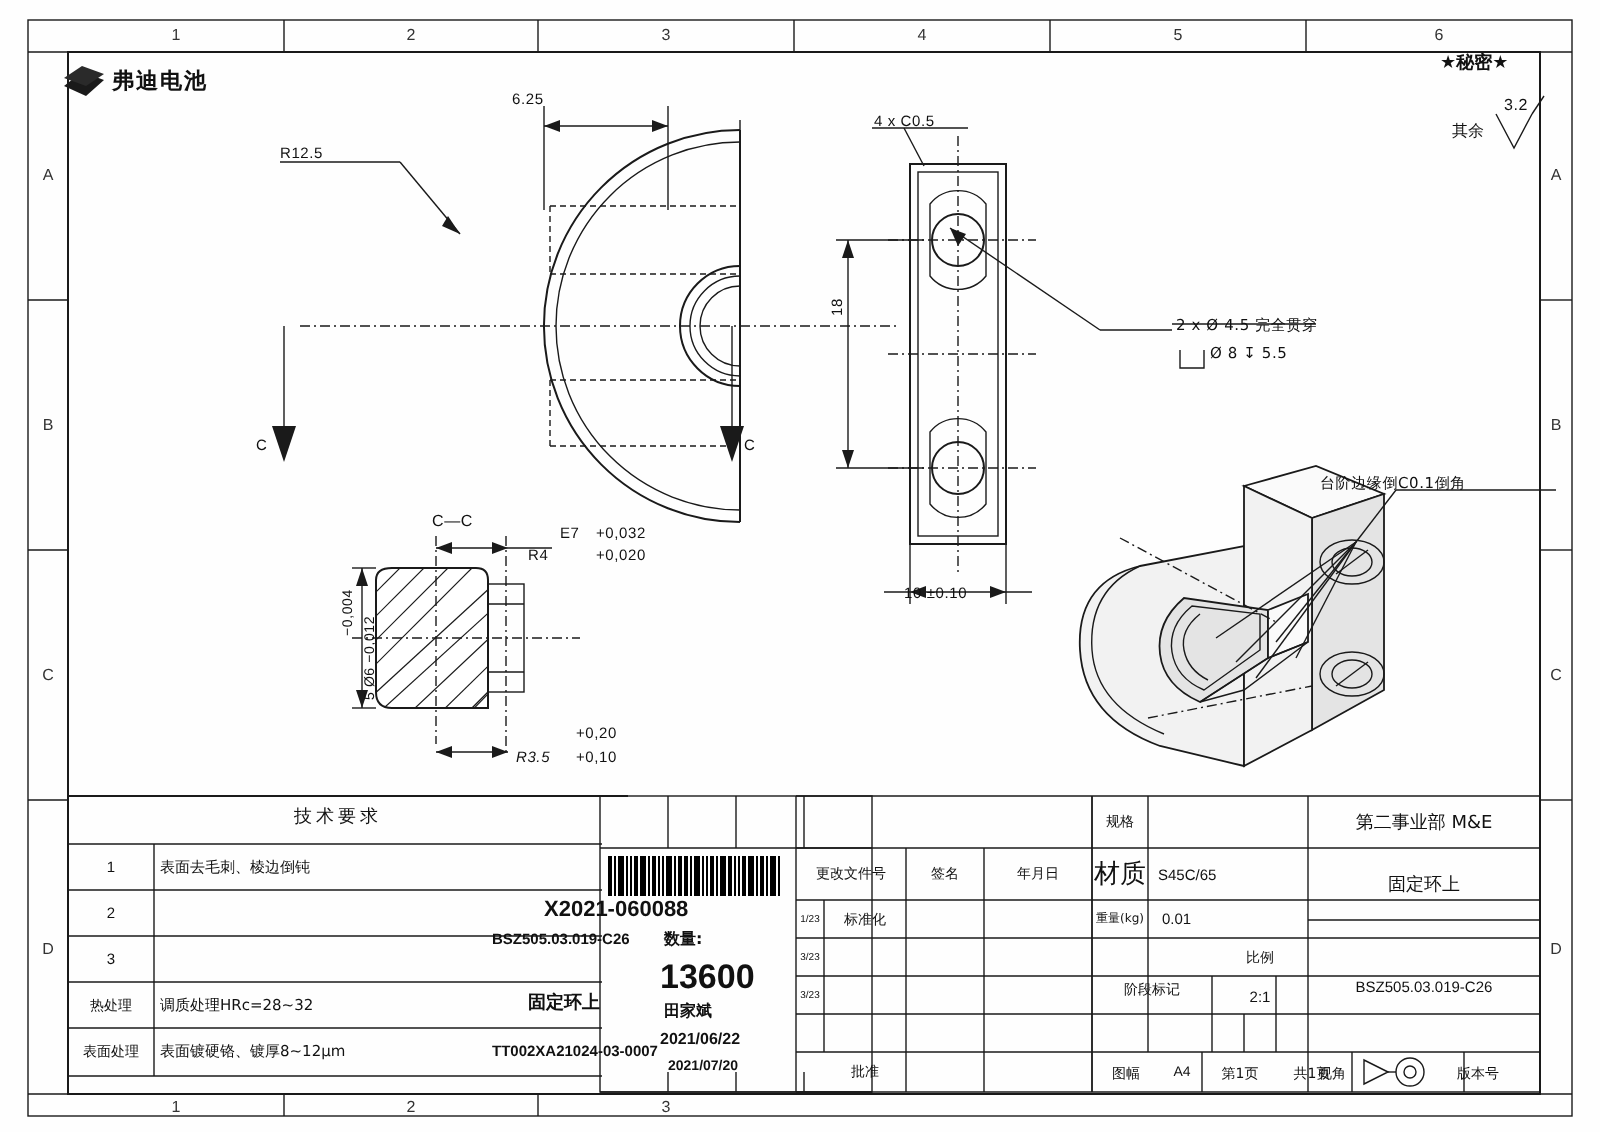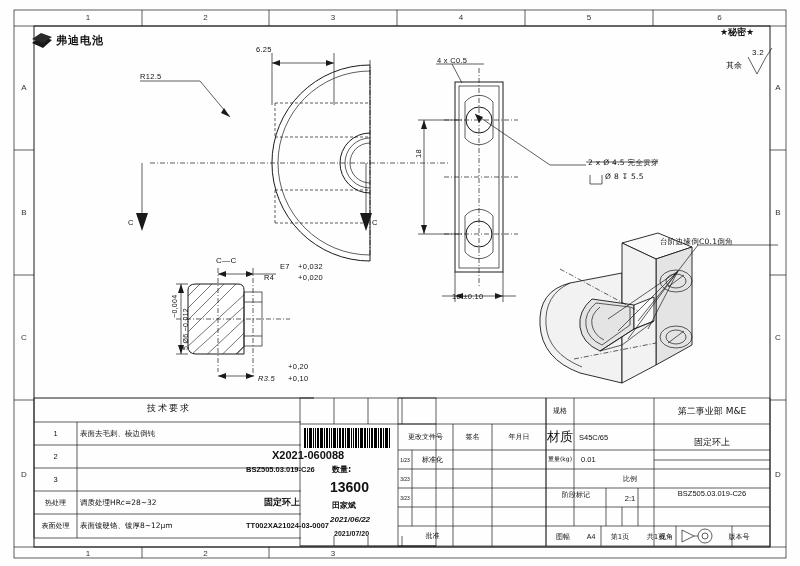--- a/index.html
+++ b/index.html
@@ -359,23 +359,23 @@
     <i style="width:2px"></i>
       <i style="width:1px"></i>
       <i style="width:3px"></i>
       <i style="width:1px"></i>
   </div>
   <div class="txt bold" style="left:272px;top:450px;font-size:11px;">X2021-060088</div>
   <div class="txt bold" style="left:246px;top:466px;font-size:7.5px;">BSZ505.03.019-C26</div>
   <div class="txt bold cn" style="left:264px;top:498px;font-size:9px;">固定环上</div>
   <div class="txt bold" style="left:246px;top:522px;font-size:7.5px;">TT002XA21024-03-0007</div>
   <div class="txt bold cn" style="left:332px;top:466px;font-size:8px;">数量:</div>
-  <div class="txt bold" style="left:330px;top:480px;font-size:14px;">13600</div>
+  <div class="txt bold" style="left:330px;top:480px;font-size:17px;">13600</div>
   <div class="txt bold cn" style="left:332px;top:502px;font-size:8px;">田家斌</div>
-  <div class="txt bold" style="left:330px;top:516px;font-size:8px;font-style:italic;">2021/06/22</div>
+  <div class="txt bold" style="left:330px;top:516px;font-size:8px;">2021/06/22</div>
   <div class="txt bold" style="left:334px;top:530px;font-size:7px;">2021/07/20</div>
 
   <svg width="160" height="150" style="left:398px;top:398px;">
 
     <line x1="0" y1="0" x2="148" y2="0" class="st-thin"></line>
     <line x1="0" y1="26" x2="148" y2="26" class="st-thin"></line>
     <line x1="0" y1="52" x2="148" y2="52" class="st-thin"></line>
     <line x1="0" y1="71" x2="148" y2="71" class="st-thin"></line>
     <line x1="0" y1="90" x2="148" y2="90" class="st-thin"></line>
     <line x1="0" y1="109" x2="148" y2="109" class="st-thin"></line>

